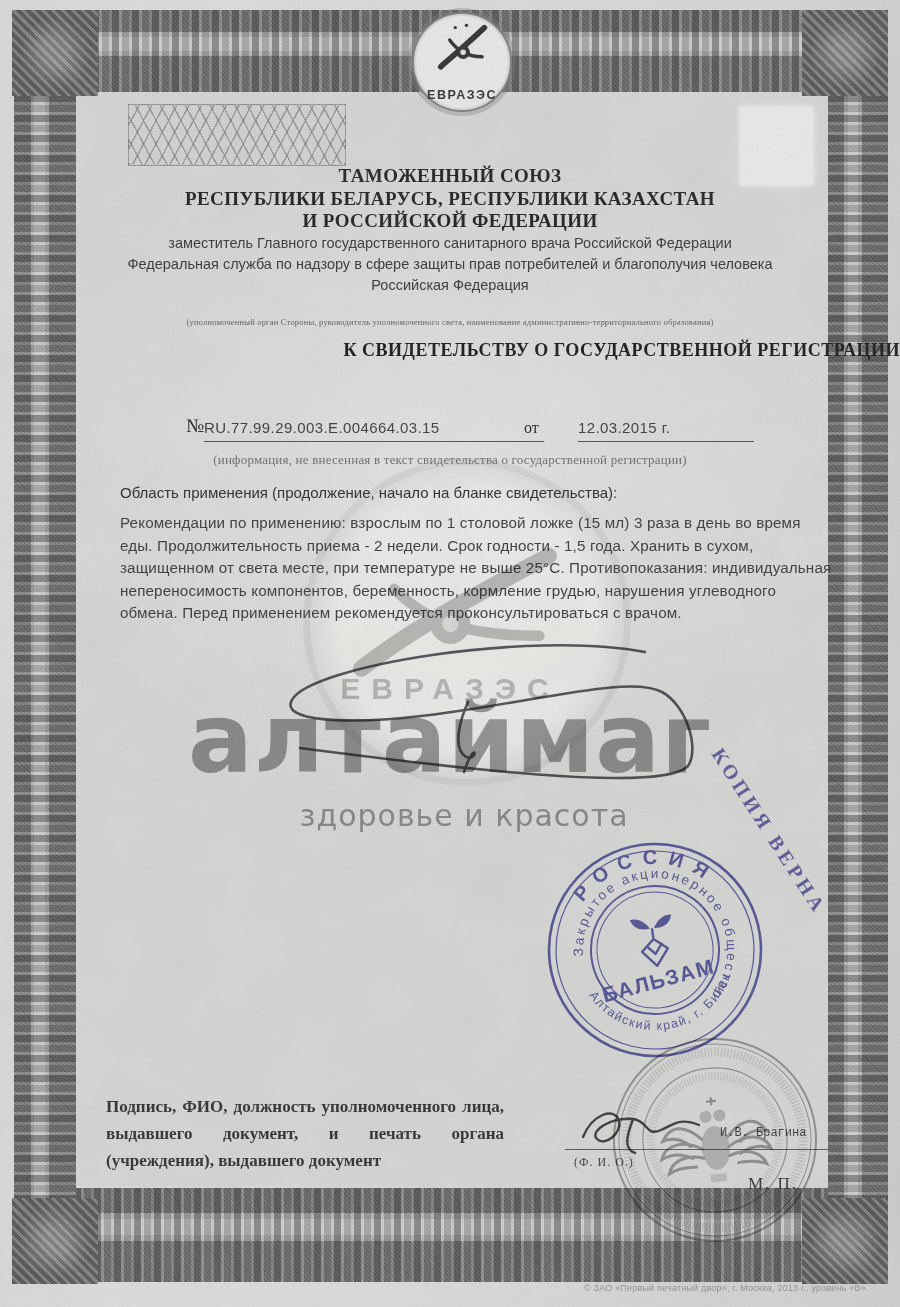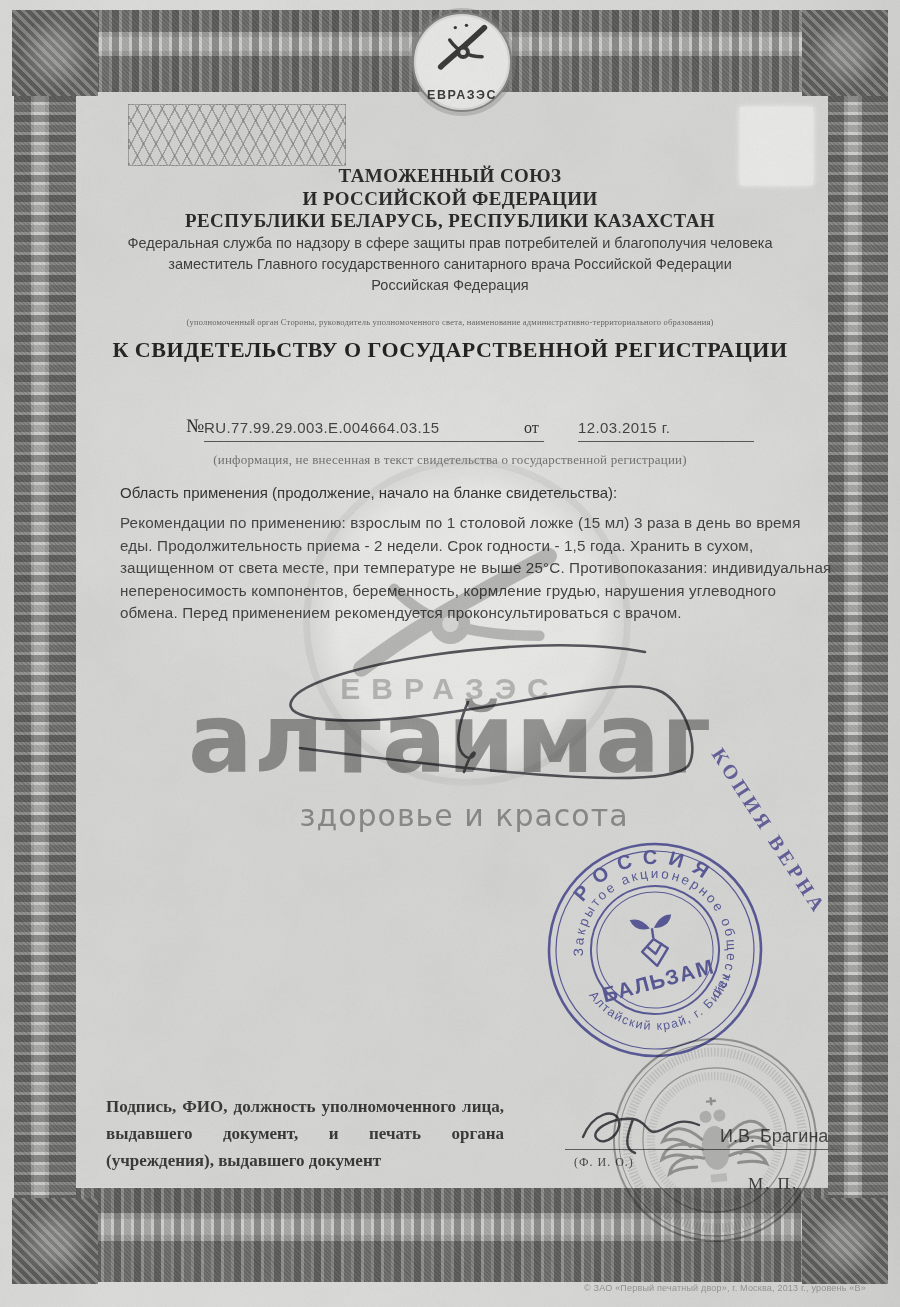--- a/index.html
+++ b/index.html
@@ -67,21 +67,21 @@
     border:1px solid rgba(100,100,100,.5);
   }
   .white-patch{left:740px;top:107px;width:73px;height:78px;background:#e9e9e7;box-shadow:0 0 6px rgba(255,255,255,.8);}
   
   .serifB{font-family:"Liberation Serif",serif;font-weight:bold;}
   .center{left:0;right:0;text-align:center;}
   .hdr1{top:165px;font-size:19px;line-height:22.5px;color:#1d1d1d;letter-spacing:.4px;}
   .hdr2{top:233px;font-size:14.5px;line-height:21px;color:#333;}
   .orgnote{top:317px;font-family:"Liberation Serif",serif;font-size:8.5px;color:#5a5a5a;letter-spacing:.2px;}
   .title{top:334px;font-size:27px;line-height:32px;color:#161616;letter-spacing:.5px;}
-  .title .t2{font-size:22px;}
+  .title .t2{font-size:18px;text-align:right;}
   .numrow .lbl{font-family:"Liberation Serif",serif;font-size:19px;color:#222;}
   .uline{border-bottom:1.3px solid #4e4e4c;height:1px;}
   .numval{font-size:15px;letter-spacing:.4px;color:#3a3a3a;text-align:left;}
   .infonote{top:452px;font-family:"Liberation Serif",serif;font-size:13px;color:#6a6a68;letter-spacing:.2px;}
   .scope-h{left:120px;top:484px;width:720px;font-weight:normal;font-size:15px;color:#262626;}
   .scope-p{left:120px;top:512px;width:712px;font-size:15.2px;line-height:22.5px;color:#38383a;letter-spacing:.15px;}
   
   .wm-circle{
     left:303px;top:458px;width:314px;height:314px;border-radius:50%;
     background:radial-gradient(circle, rgba(234,234,232,.85) 58%, rgba(216,216,214,.5) 70%, transparent 72%);
@@ -100,21 +100,21 @@
   }
   .stamp-blue{left:547px;top:842px;width:216px;height:216px;mix-blend-mode:multiply;opacity:.92;transform:rotate(-8deg);}
   .stamp-gray{left:612px;top:1037px;width:206px;height:206px;mix-blend-mode:multiply;opacity:.6;transform:rotate(-6deg);}
   .sig-small{left:575px;top:1095px;width:130px;height:70px;mix-blend-mode:multiply;}
   
   .sign-caption{
     left:106px;top:1093px;width:398px;
     font-family:"Liberation Serif",serif;font-weight:bold;font-size:17px;line-height:27px;
     color:#2d2d2d;text-align:justify;
   }
-  .sig-name{left:720px;top:1126px;font-size:18px;color:#3c3c3c;}
+  .sig-name{left:720px;top:1126px;font-size:12px;color:#3c3c3c;font-family:Liberation Mono, monospace;}
   .sig-line{left:565px;top:1149px;width:272px;border-top:1.2px solid #55555a;}
   .fio{left:574px;top:1155px;font-family:"Liberation Serif",serif;font-size:12px;letter-spacing:1px;color:#3e3e3e;}
   .mp{left:748px;top:1174px;font-family:"Liberation Serif",serif;font-size:17px;color:#333;letter-spacing:2px;}
   .footer{left:545px;top:1283px;width:360px;text-align:center;font-size:9px;color:#8e8e8a;letter-spacing:.2px;}
   .noise{inset:0;pointer-events:none;}
 </style>
 </head>
 <body>
 
 <div class="abs paper"></div>
@@ -143,26 +143,26 @@
       <circle cx="52" cy="54" r="5" fill="#dddddb" stroke="none"></circle>
       <circle cx="38" cy="10" r="3" fill="#2f2f2f" stroke="none"></circle>
       <circle cx="58" cy="6" r="3" fill="#2f2f2f" stroke="none"></circle>
     </g>
   </svg>
   <div class="seal-top-label">ЕВРАЗЭС</div>
 </div>
 
 <div class="abs center hdr1 serifB">
   <div>ТАМОЖЕННЫЙ СОЮЗ</div>
+  <div>РЕСПУБЛИКИ БЕЛАРУСЬ, РЕСПУБЛИКИ КАЗАХСТАН</div>
   <div>И РОССИЙСКОЙ ФЕДЕРАЦИИ</div>
-  <div>РЕСПУБЛИКИ БЕЛАРУСЬ, РЕСПУБЛИКИ КАЗАХСТАН</div>
 </div>
 <div class="abs center hdr2">
+  <div>заместитель Главного государственного санитарного врача Российской Федерации</div>
   <div>Федеральная служба по надзору в сфере защиты прав потребителей и благополучия человека</div>
-  <div>заместитель Главного государственного санитарного врача Российской Федерации</div>
   <div>Российская Федерация</div>
 </div>
 <div class="abs center orgnote">(уполномоченный орган Стороны, руководитель уполномоченного света, наименование административно-территориального образования)</div>
 
 <div class="abs center title serifB">
   <div class="t2">К СВИДЕТЕЛЬСТВУ О ГОСУДАРСТВЕННОЙ РЕГИСТРАЦИИ</div>
 </div>
 
 <div class="abs numrow" style="left:0;top:0;">
   <span class="abs lbl" style="left:186px;top:415px;">№</span>

